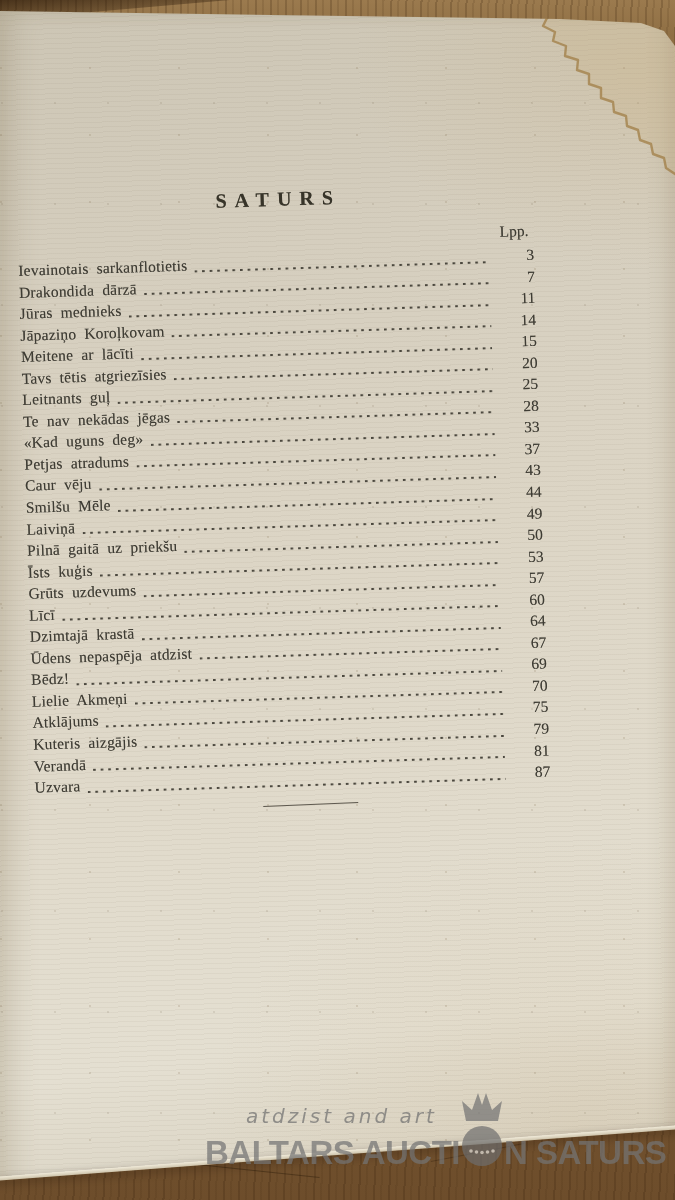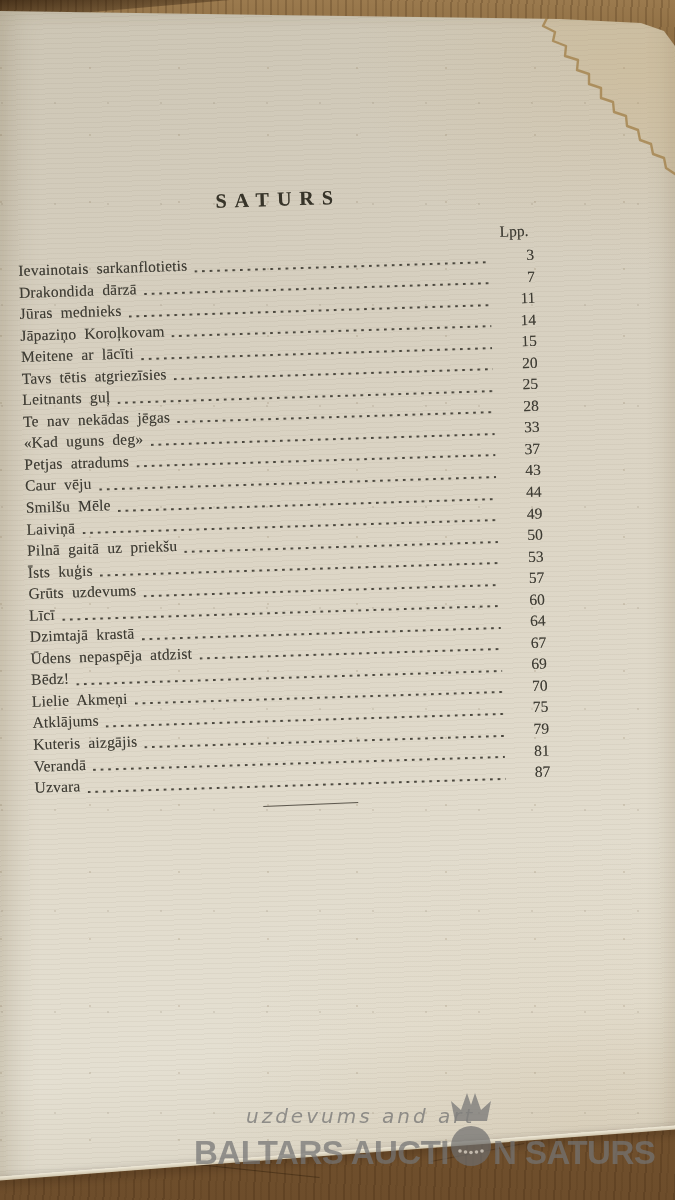--- a/index.html
+++ b/index.html
@@ -55,21 +55,21 @@
     background-size:7.6px 9px;background-repeat:repeat-x;}
   .row .n{flex:none;width:36px;text-align:right;}
   .divider{margin:14px 0 0 228px;width:95px;height:0;
     border-top:1.6px solid rgba(70,66,56,.85);transform:rotate(-.6deg);}
 
   
   .watermark{position:absolute;left:194px;top:1082px;width:440px;height:88px;opacity:.88;}
   .wm-script{position:absolute;left:52px;top:22px;
     font-family:"DejaVu Sans",sans-serif;font-style:italic;font-size:20px;
     letter-spacing:3px;color:rgba(112,112,112,.82);}
-  .wm-row{position:absolute;left:0;bottom:2px;display:flex;align-items:flex-end;
+  .wm-row{position:absolute;left:11px;bottom:2px;display:flex;align-items:flex-end;
     font-family:"Liberation Sans",sans-serif;font-weight:700;font-size:33px;
     line-height:30px;letter-spacing:-.5px;color:rgba(116,116,116,.82);white-space:nowrap;}
   .wm-logo{margin:0 -1px;display:block;}
 </style>
 </head>
 <body>
 
 <div class="shot">
 
   <div class="wood"></div>
@@ -246,21 +246,21 @@
           </div>
         </div>
 
       <div class="divider"></div>
     </div>
   </div>
 
   <div class="page-edge"></div>
 
   <div class="watermark">
-    <div class="wm-script">uzdevums and art</div>
+    <div class="wm-script">atdzist and art</div>
     <div class="wm-row">
       <span>BALTARS AUCTI</span>
       <svg class="wm-logo" width="46" height="78" viewBox="0 0 46 78">
         <path d="M7,31 L3,11 L13,20 L19,3 L23,15 L27,3 L33,20 L43,11 L39,31 Z" fill="rgba(116,116,116,0.82)"></path>
         <circle cx="23" cy="56" r="20" fill="rgba(110,110,110,0.8)"></circle>
         <circle cx="12" cy="61" r="1.8" fill="rgba(224,219,208,0.85)"></circle>
         <circle cx="17.5" cy="62" r="1.8" fill="rgba(224,219,208,0.85)"></circle>
         <circle cx="23" cy="62.5" r="1.8" fill="rgba(224,219,208,0.85)"></circle>
         <circle cx="28.5" cy="62" r="1.8" fill="rgba(224,219,208,0.85)"></circle>
         <circle cx="34" cy="61" r="1.8" fill="rgba(224,219,208,0.85)"></circle>

